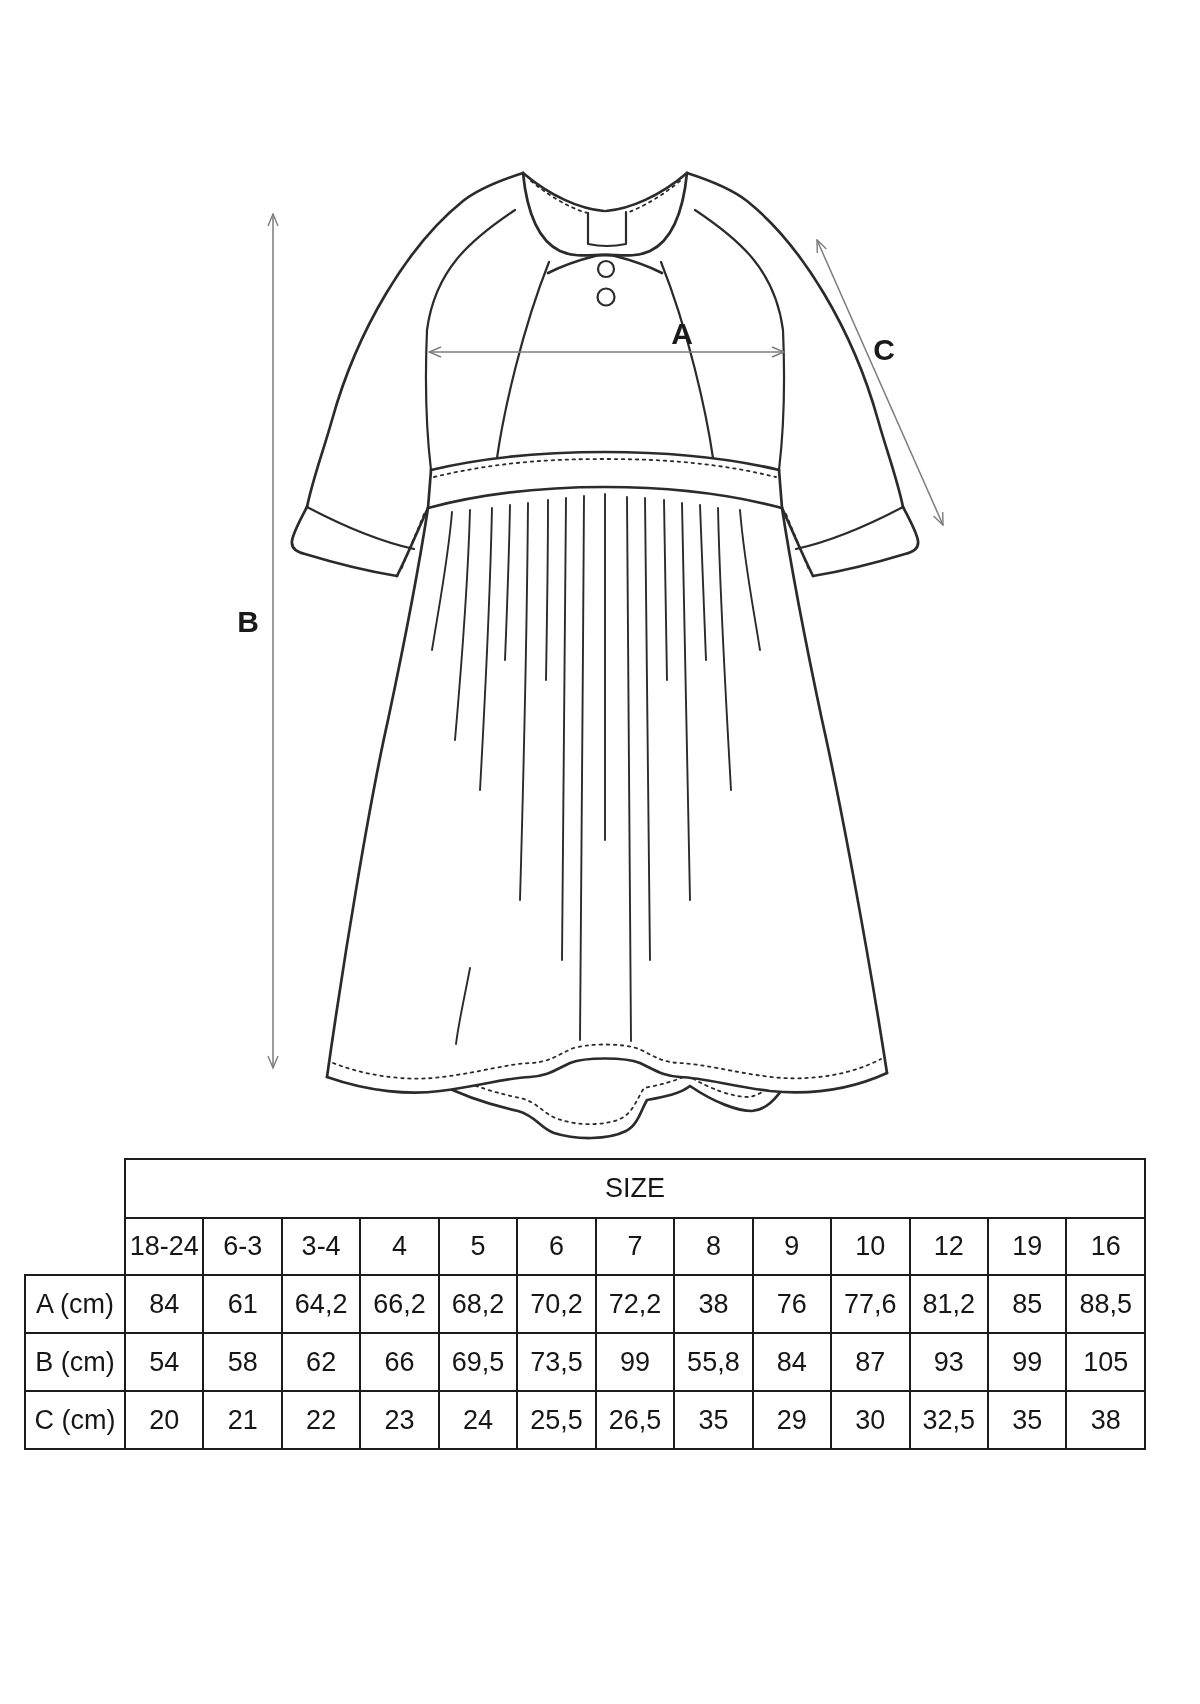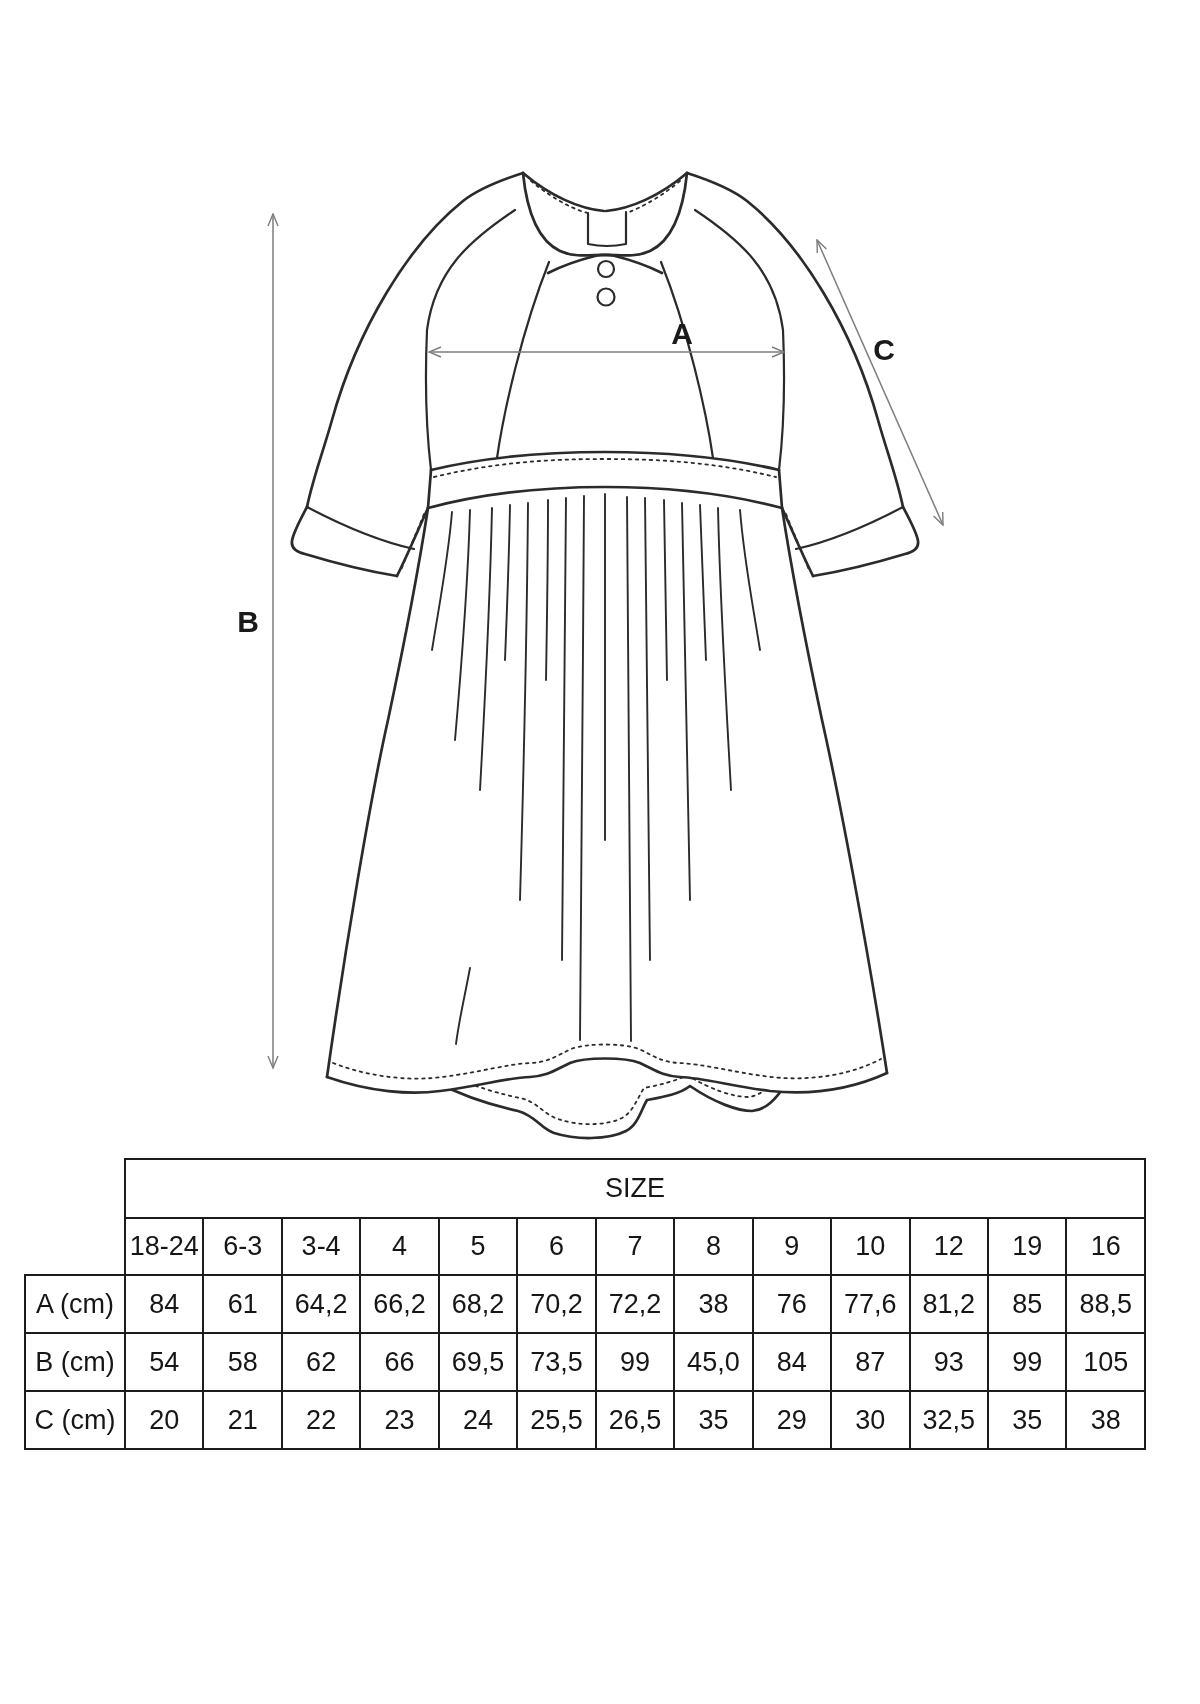--- a/index.html
+++ b/index.html
@@ -187,21 +187,21 @@
   </tr>
   <tr class="r-vals">
     <td>B (cm)</td>
     <td>54</td>
     <td>58</td>
     <td>62</td>
     <td>66</td>
     <td>69,5</td>
     <td>73,5</td>
     <td>99</td>
-    <td>45,0</td>
+    <td>55,8</td>
     <td>84</td>
     <td>87</td>
     <td>93</td>
     <td>99</td>
     <td>105</td>
   </tr>
   <tr class="r-vals">
     <td>C (cm)</td>
     <td>20</td>
     <td>21</td>

